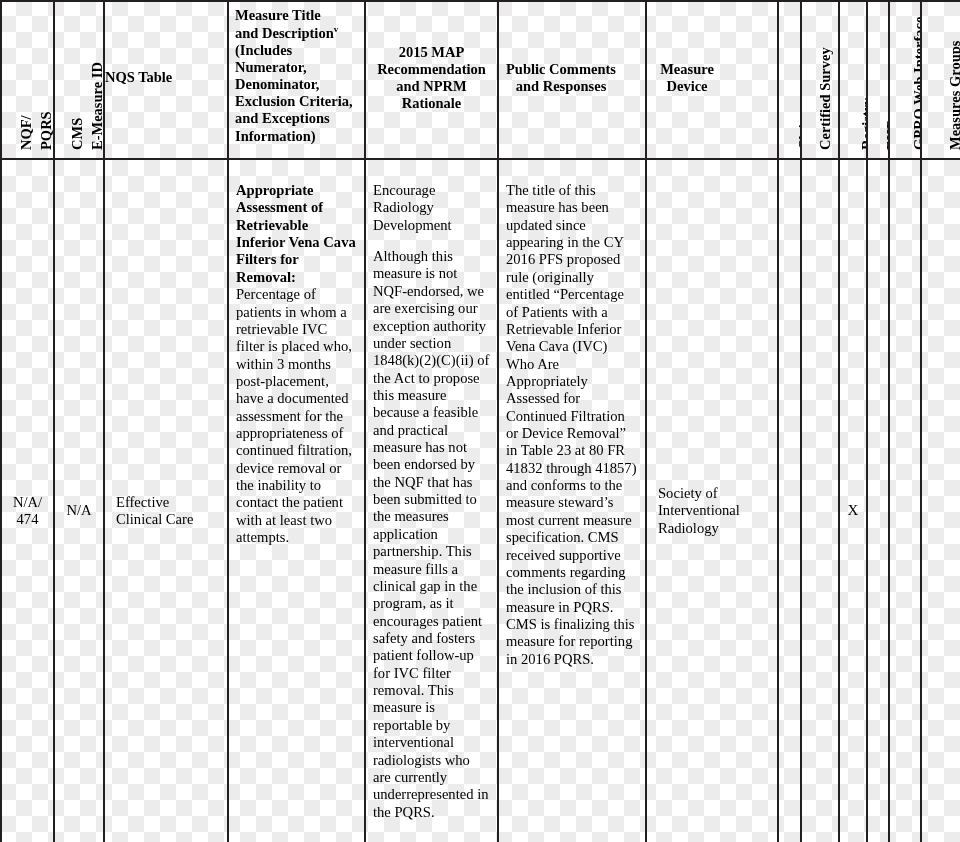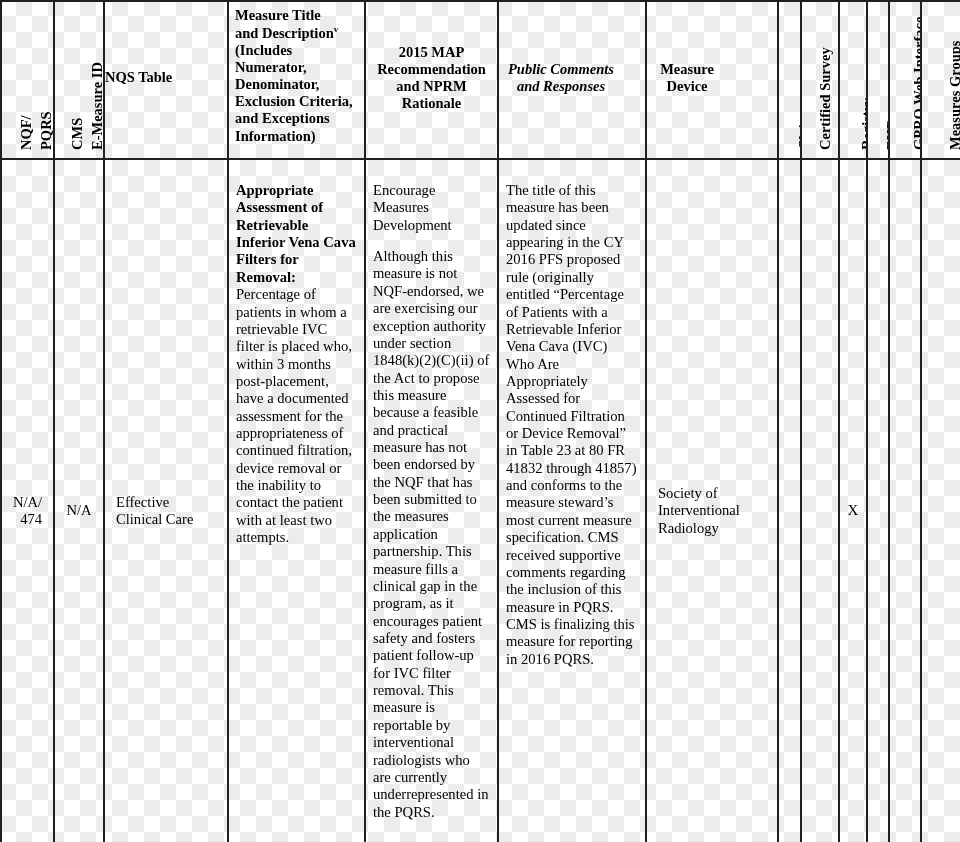--- a/index.html
+++ b/index.html
@@ -174,21 +174,21 @@
     </td>
 
     <td>
       <div class="hcell">
         <div class="hlabel">2015 MAP Recommendation and NPRM Rationale</div>
       </div>
     </td>
 
     <td>
       <div class="hcell">
-        <div class="hlabel" style="max-width:124px;font-style:italic;">Public Comments and Responses</div>
+        <div class="hlabel" style="max-width:124px;">Public Comments and Responses</div>
       </div>
     </td>
 
     <td>
       <div class="hcell">
         <div class="hlabel" style="max-width:80px;">Measure Device</div>
       </div>
     </td>
 
     <td>
@@ -226,21 +226,21 @@
       <div class="vholder">
         <div class="vrot-line" style="left:25px; top:148px;">Measures Groups</div>
       </div>
     </td>
   </tr>
 
   <tr class="body-row">
 
     <td>
       <div class="bcell center-mid">
-        <div style="text-align:right;">
+        <div style="text-align:center;">
           <span>N/A/</span><br>
           <span>474</span>
         </div>
       </div>
     </td>
 
     <td>
       <div class="bcell center-mid">
         <span>N/A</span>
       </div>
@@ -256,21 +256,21 @@
     </td>
 
     <td>
       <div class="bcell">
         <p class="para"><span class="measure-title">Appropriate Assessment of Retrievable Inferior Vena Cava Filters for Removal:</span><span> Percentage of patients in whom a retrievable IVC filter is placed who, within 3 months post-placement, have a documented assessment for the appropriateness of continued filtration, device removal or the inability to contact the patient with at least two attempts.</span></p>
       </div>
     </td>
 
     <td>
       <div class="bcell">
-        <p class="para">Encourage Measures Development</p>
+        <p class="para">Encourage Radiology Development</p>
         <p class="para">Although this measure is not NQF-endorsed, we are exercising our exception authority under section 1848(k)(2)(C)(ii) of the Act to propose this measure because a feasible and practical measure has not been endorsed by the NQF  that has been submitted to the measures application partnership. This measure fills a clinical gap in the program, as it encourages patient safety and fosters patient follow-up for IVC filter removal. This measure is reportable by interventional radiologists who are currently underrepresented in the PQRS.</p>
       </div>
     </td>
 
     <td>
       <div class="bcell">
         <p class="para">The title of this measure has been updated since appearing in the CY 2016 PFS proposed rule (originally entitled “Percentage of Patients with a Retrievable Inferior Vena Cava (IVC) Who Are Appropriately Assessed for Continued Filtration or Device Removal” in Table 23 at 80 FR 41832 through 41857) and conforms to the measure steward’s most current measure specification. CMS received supportive comments regarding the inclusion of this measure in PQRS. CMS is finalizing this measure for reporting in 2016 PQRS.</p>
       </div>
     </td>
 

